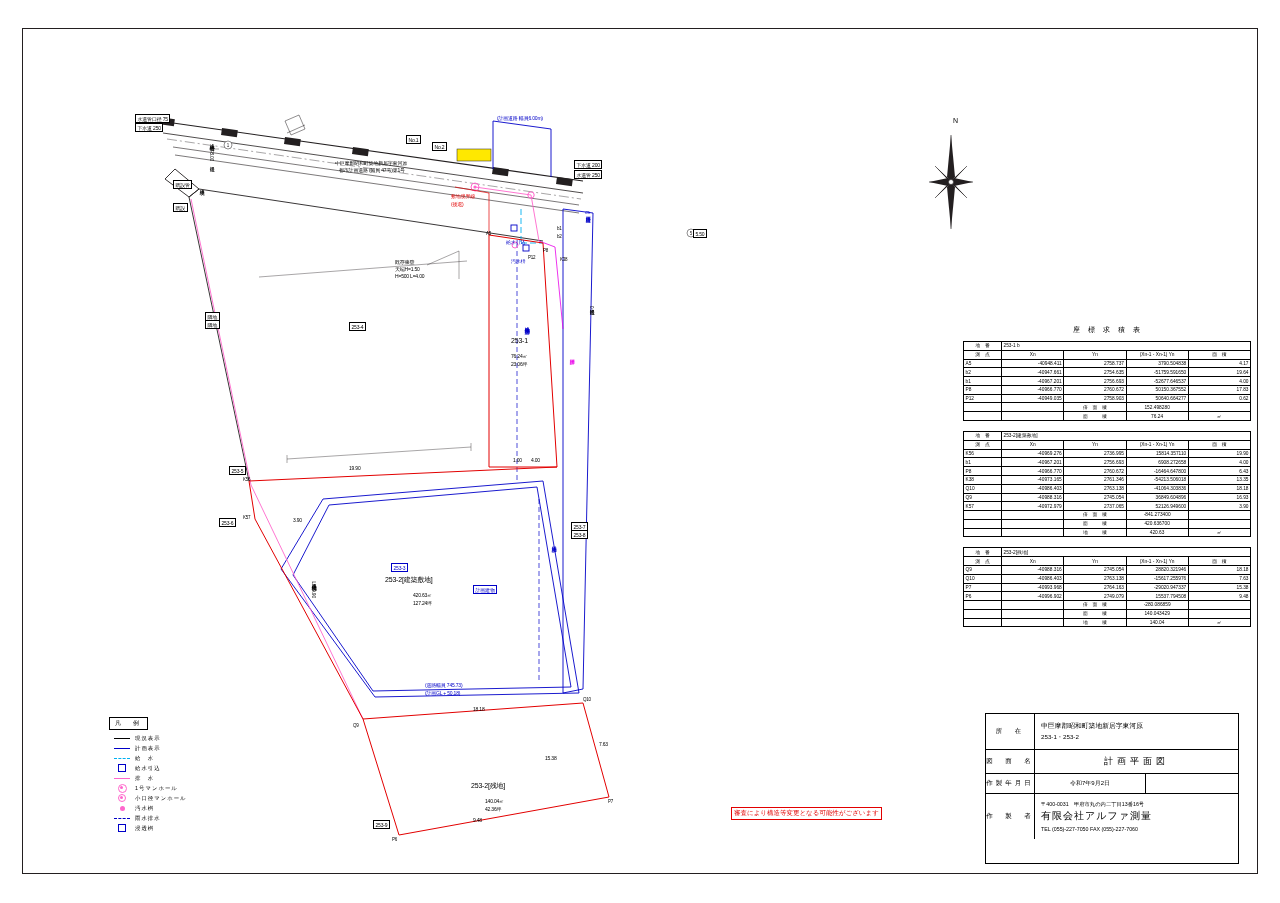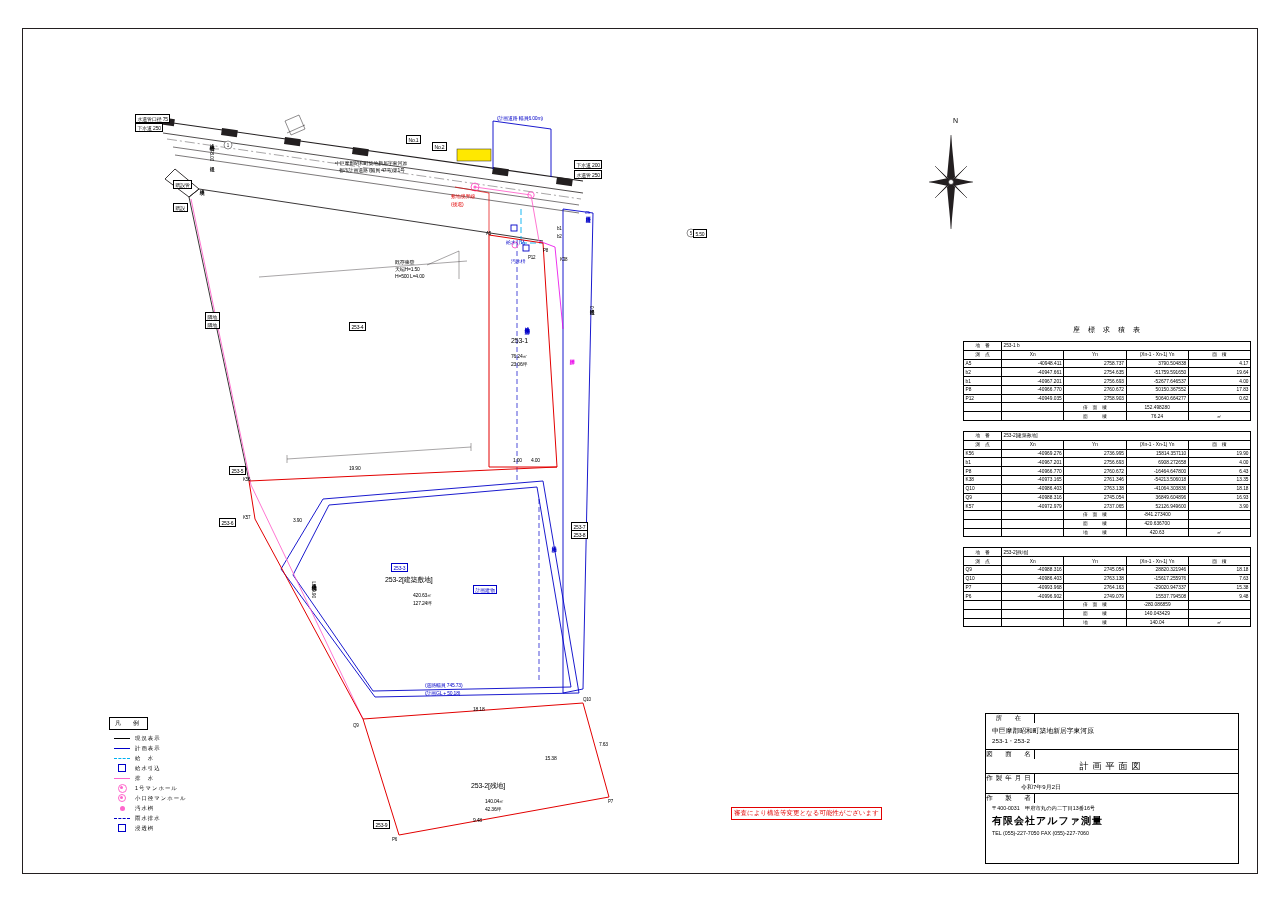--- a/index.html
+++ b/index.html
@@ -78,42 +78,42 @@
 
   
   #titleblock {
     position: absolute;
     left: 962px; top: 684px;
     width: 254px; height: 151px;
     border: 0.8px solid #000;
     box-sizing: border-box;
     font-size: 6px;
   }
-  #titleblock .row { display: flex; border-bottom: 0.8px solid #000; box-sizing: border-box; flex-direction: column; }
+  #titleblock .row { display: flex; border-bottom: 0.8px solid #000; box-sizing: border-box; }
   #titleblock .row:last-child { border-bottom: none; }
   #titleblock .k {
     width: 48px; flex: none;
     border-right: 0.8px solid #000;
     display: flex; align-items: center; justify-content: center;
     letter-spacing: 3px; font-size: 6.5px;
   }
   #titleblock .v { flex: 1; display: flex; align-items: center; padding-left: 6px; }
   .r1 { height: 36px; }
   .r2 { height: 24px; }
   .r3 { height: 20px; }
   .r4 { height: 45px; }
   .addr1 { font-size: 6.8px; line-height: 1.6; }
   .addr2 { font-size: 6.2px; }
   .dwgname { font-size: 9px; letter-spacing: 4px; text-align:center; width:100%; }
   .scale-k { width: 20px; flex:none; border-left:0.8px solid #000; border-right:0.8px solid #000;
              display:flex; align-items:center; justify-content:center; font-size:6px; }
   .scale-v { width: 56px; flex:none; display:flex; align-items:center; justify-content:center; font-size:9px; }
   .maker { line-height: 1.65; }
   .maker .m1 { font-size: 5.3px; }
-  .maker .m2 { font-size: 10px; font-weight: bold; letter-spacing: 1px; }
+  .maker .m2 { font-size: 10px; font-weight: normal; letter-spacing: 1px; }
   .maker .m3 { font-size: 5.3px; }
 
   
   #legend { position: absolute; left: 86px; top: 688px; width: 150px; font-size: 5.4px; }
   #legend .hdr {
     border: 0.6px solid #000; display: inline-block;
     padding: 1px 5px; letter-spacing: 3px; font-size: 6px; margin-bottom: 3px;
   }
   #legend .item { display: flex; align-items: center; height: 10px; }
   #legend .sym { width: 26px; flex: none; display: flex; align-items: center; justify-content: center; }

